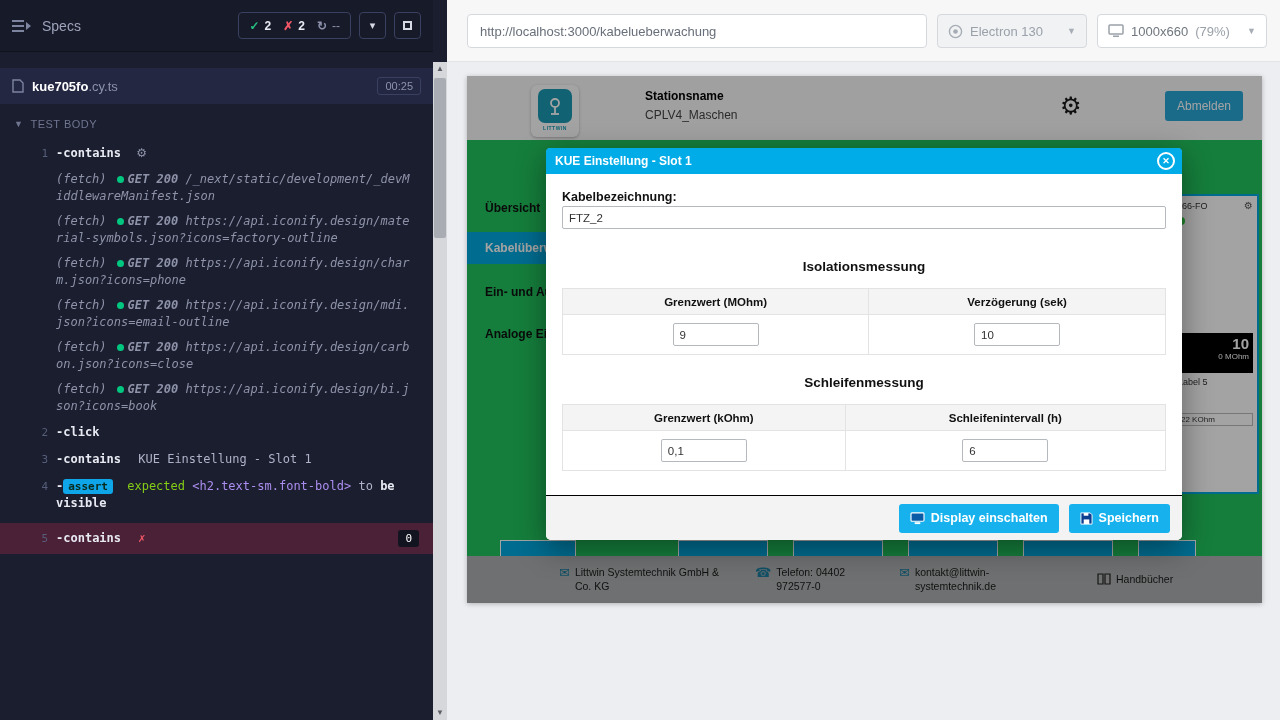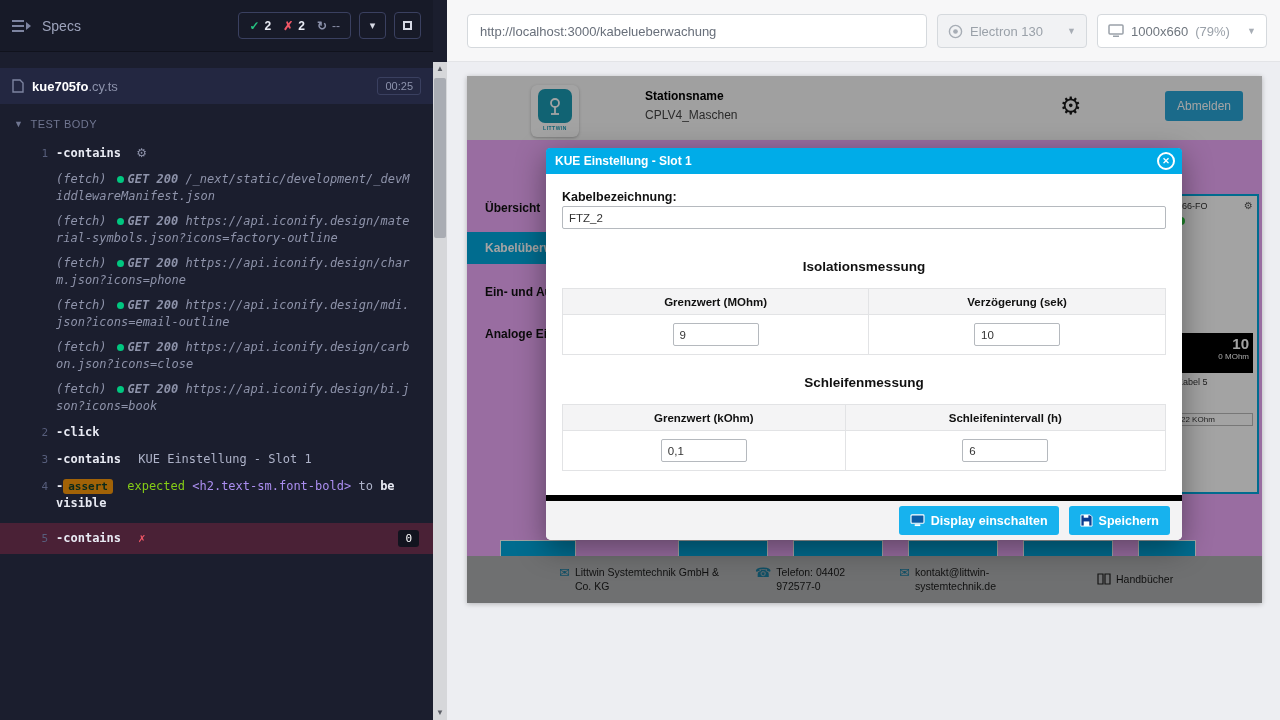--- a/index.html
+++ b/index.html
@@ -30,21 +30,21 @@
 
   .cmds { position:absolute; left:0; top:140px; width:433px; bottom:0; font-family:"DejaVu Sans Mono", monospace; font-size:12px; }
   .cmd { position:relative; padding:5px 14px 5px 56px; line-height:17px; color:#e8eaf3; }
   .cmd .num, .failrow .num { position:absolute; left:28px; width:20px; text-align:right; color:#575e7c; font-size:11px; }
   .cmd .name { font-weight:bold; color:#e8eaf3; }
   .gear-sm { color:#8e93aa; font-family:"DejaVu Sans", sans-serif; margin-left:8px; font-size:12px; }
   .fetch { position:relative; padding:4px 18px 4px 56px; color:#8e93aa; font-style:italic; line-height:17px; word-break:break-all; }
   .dot { display:inline-block; width:7px; height:7px; border-radius:50%; background:#00c780; margin:0 4px 0 10px; }
   .f-status { font-weight:bold; }
   .c-text { color:#aeb3c9; margin-left:10px; }
-  .assert-badge { background:#a16207; color:#0a2a1b; font-weight:bold; font-style:normal; border-radius:3px; padding:1px 5px; margin-right:7px; font-size:11px; }
+  .assert-badge { background:#0ea5e9; color:#0a2a1b; font-weight:bold; font-style:normal; border-radius:3px; padding:1px 5px; margin-right:7px; font-size:11px; }
   .a-exp { color:#84cc16; }
   .a-el { color:#ab8ef0; }
   .a-mut { color:#aeb3c9; }
   .a-bold { color:#e8eaf3; font-weight:bold; }
   .failrow { position:relative; margin-top:6px; padding:7px 14px 7px 56px; line-height:17px; background:#4a2136; color:#e8eaf3; }
   .failrow .name { font-weight:bold; }
   .fail-x { color:#f25767; font-weight:bold; margin-left:10px; }
   .zero-badge { position:absolute; right:14px; top:7px; background:#12141f; color:#fff; border-radius:3px; padding:0 7px; font-size:11px; height:17px; line-height:17px; }
 
   
@@ -57,21 +57,21 @@
   .topbar { position:absolute; left:447px; top:0; width:833px; height:62px; background:#f7f7f8; border-bottom:1px solid #e3e4e7; }
   .url-input { position:absolute; left:20px; top:14px; width:460px; height:34px; border:1px solid #d5d9dd; border-radius:4px; background:#fff; color:#686f7a; font-size:13px; padding:0 12px; font-family:"Liberation Sans",sans-serif; }
   .sel { position:absolute; top:14px; height:34px; border:1px solid #d5d9dd; border-radius:4px; display:flex; align-items:center; padding:0 10px; gap:7px; font-size:13px; }
   .sel-browser { left:490px; width:150px; background:#f1f2f4; color:#9aa1a9; }
   .sel-viewport { left:650px; width:170px; background:#fff; color:#6f767e; }
   .sel .chev { margin-left:auto; color:#a7adb5; font-size:9px; }
   .sel .zoom { color:#9aa1a9; }
 
   
   .stage { position:absolute; left:447px; top:62px; right:0; bottom:0; background:#edeef2; }
-  .aut { position:absolute; left:20px; top:14px; width:795px; height:527px; background:#f0abfc; box-shadow:0 1px 5px rgba(0,0,0,.25); }
+  .aut { position:absolute; left:20px; top:14px; width:795px; height:527px; background:#22c55e; box-shadow:0 1px 5px rgba(0,0,0,.25); }
 
   .app-header { position:absolute; left:0; top:0; width:795px; height:64px; background:#fafafa; }
   .logo-box { position:absolute; left:64px; top:9px; width:48px; height:52px; background:#fff; border-radius:6px; box-shadow:0 1px 3px rgba(0,0,0,.25); display:flex; flex-direction:column; align-items:center; padding-top:4px; }
   .logo-inner { width:34px; height:34px; background:#1c9bb5; border-radius:7px; display:flex; align-items:center; justify-content:center; }
   .logo-txt { font-size:5px; color:#1c9bb5; font-weight:bold; margin-top:2px; letter-spacing:.5px; }
   .station { position:absolute; left:178px; top:13px; }
   .station-label { font-size:12px; font-weight:bold; color:#000; }
   .station-value { font-size:12px; color:#444; margin-top:5px; }
   .hdr-gear { position:absolute; left:593px; top:16px; font-size:24px; color:#1a1a1a; font-family:"DejaVu Sans",sans-serif; }
   .logout-btn { position:absolute; right:19px; top:15px; height:30px; padding:0 12px; background:#2aa7d8; color:#fff; font-size:12px; border:none; border-radius:3px; display:flex; align-items:center; }
@@ -112,21 +112,21 @@
   .modal-body { padding:14px 16px 0; }
   .cable-label { font-size:12.5px; font-weight:bold; color:#111; margin-top:2px; }
   .cable-input { width:100%; height:23px; border:1px solid #b5b9be; border-radius:2px; font-size:11.5px; padding:0 6px; color:#333; margin-top:2px; font-family:"Liberation Sans",sans-serif; }
   .sec-heading { text-align:center; font-size:13.5px; font-weight:bold; color:#111; }
   .h-iso { margin-top:30px; }
   .h-loop { margin-top:20px; }
   .mtable { width:100%; border-collapse:collapse; margin-top:14px; }
   .mtable th { border:1px solid #e2e3e5; background:#f4f4f5; height:26px; font-size:11.5px; font-weight:bold; color:#111; text-align:center; }
   .mtable td { border:1px solid #e2e3e5; height:40px; text-align:center; }
   .cell-input { width:86px; height:23px; border:1px solid #b5b9be; border-radius:2px; font-size:11.5px; padding:0 6px; color:#333; font-family:"Liberation Sans",sans-serif; }
-  .modal-footer { position:absolute; left:0; bottom:0; width:100%; height:45px; background:#f3f3f4; border-top:6px solid #000000; border-radius:0 0 5px 5px; display:flex; align-items:center; justify-content:flex-end; gap:10px; padding-right:12px; }
+  .modal-footer { position:absolute; left:0; bottom:0; width:100%; height:45px; background:#f3f3f4; border-top:1px solid #000000; border-radius:0 0 5px 5px; display:flex; align-items:center; justify-content:flex-end; gap:10px; padding-right:12px; }
   .cyan-btn { height:29px; background:#17b2ee; border:none; border-radius:3px; color:#fff; font-size:12.5px; font-weight:bold; padding:0 11px; display:flex; align-items:center; gap:6px; font-family:"Liberation Sans",sans-serif; }
 </style>
 </head>
 <body>
 
 <div class="left-panel">
 
   <div class="cy-header">
     <svg class="menu-ic" viewBox="0 0 20 14">
       <rect x="0" y="1" width="12" height="2" fill="#7d84a0"></rect>

